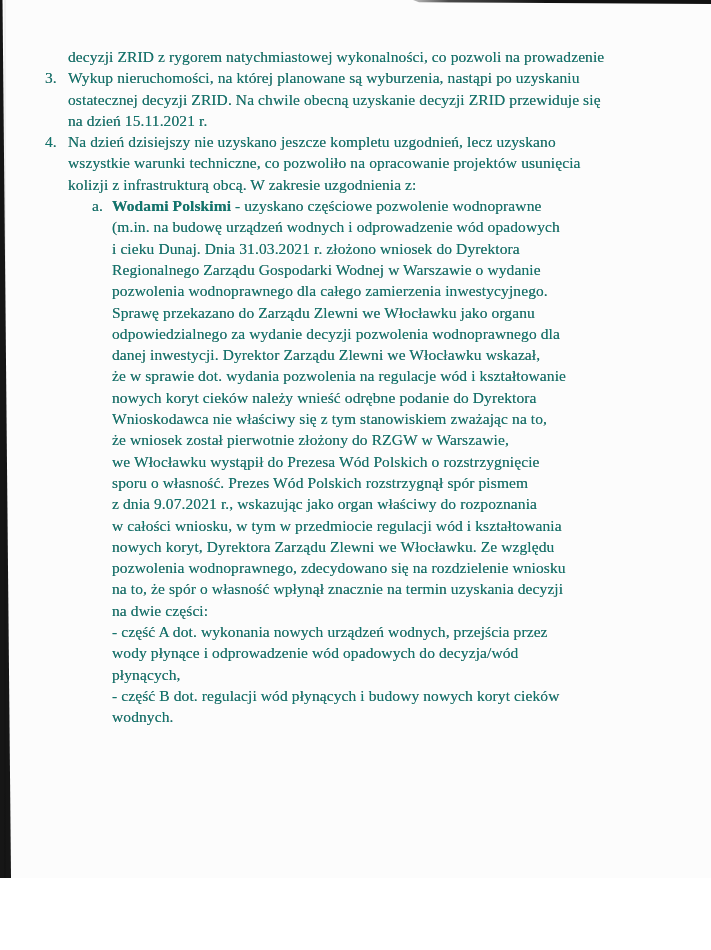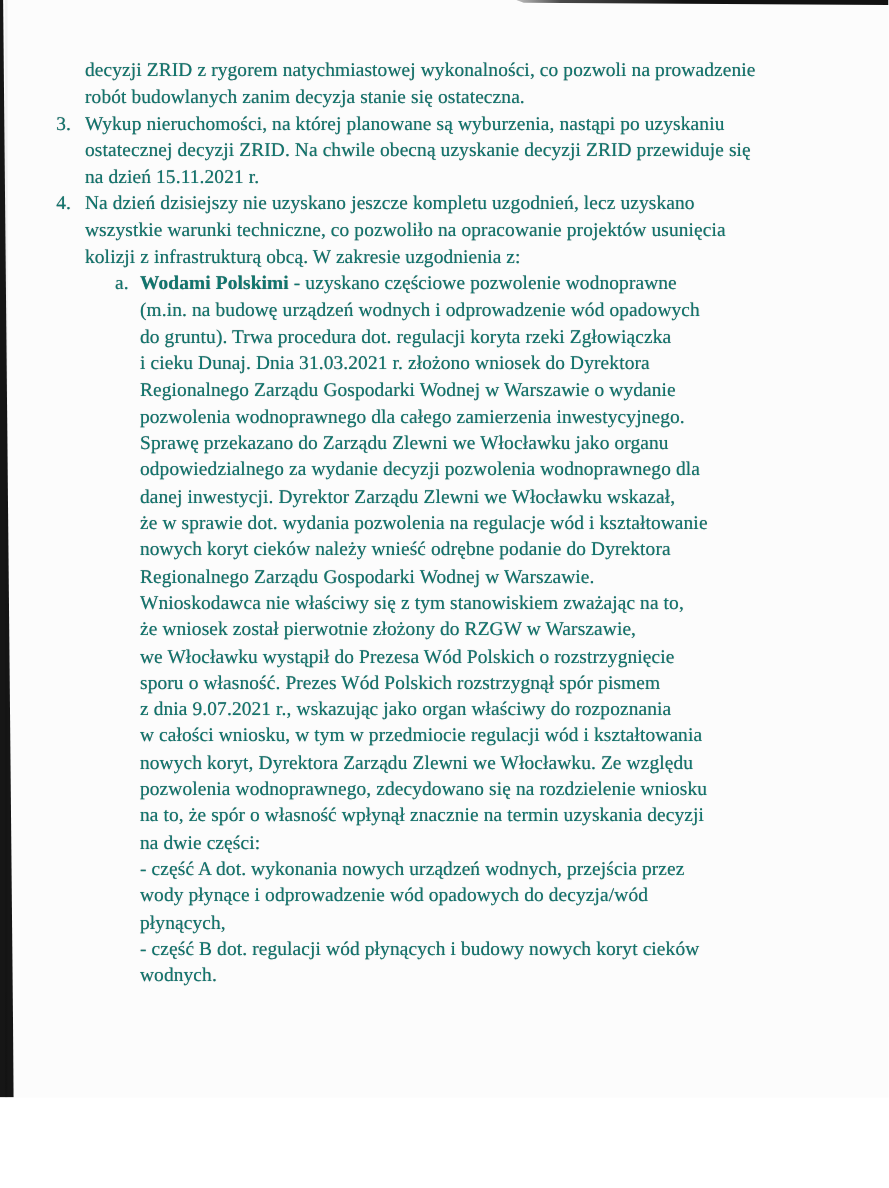--- a/index.html
+++ b/index.html
@@ -76,21 +76,20 @@
 <div class="page">
 
   <div class="scan-left"></div>
   <div class="scan-left-shadow"></div>
   <div class="scan-top"></div>
 
   <div class="content">
 
     <div class="para">
         <div class="ln">decyzji ZRID z rygorem natychmiastowej wykonalności, co pozwoli na prowadzenie</div>
-        <div class="ln">robót budowlanych zanim decyzja stanie się ostateczna.</div>
       </div>
 
     <div class="item">
       <span class="marker">3.</span>
       <div>
           <div class="ln">Wykup nieruchomości, na której planowane są wyburzenia, nastąpi po uzyskaniu</div>
           <div class="ln">ostatecznej decyzji ZRID. Na chwile obecną uzyskanie decyzji ZRID przewiduje się</div>
           <div class="ln">na dzień 15.11.2021 r.</div>
         </div>
     </div>
@@ -104,30 +103,28 @@
         </div>
     </div>
 
     <div class="subitem">
       <span class="marker">a.</span>
       <div class="ln">
         <span class="lead-bold">Wodami Polskimi</span><span> - uzyskano częściowe pozwolenie wodnoprawne</span>
       </div>
       <div>
           <div class="ln">(m.in. na budowę urządzeń wodnych i odprowadzenie wód opadowych</div>
-          <div class="ln">do gruntu). Trwa procedura dot. regulacji koryta rzeki Zgłowiączka</div>
           <div class="ln">i cieku Dunaj. Dnia 31.03.2021 r. złożono wniosek do Dyrektora</div>
           <div class="ln">Regionalnego Zarządu Gospodarki Wodnej w Warszawie o wydanie</div>
           <div class="ln">pozwolenia wodnoprawnego dla całego zamierzenia inwestycyjnego.</div>
           <div class="ln">Sprawę przekazano do Zarządu Zlewni we Włocławku jako organu</div>
           <div class="ln">odpowiedzialnego za wydanie decyzji pozwolenia wodnoprawnego dla</div>
           <div class="ln">danej inwestycji. Dyrektor Zarządu Zlewni we Włocławku wskazał,</div>
           <div class="ln">że w sprawie dot. wydania pozwolenia na regulacje wód i kształtowanie</div>
           <div class="ln">nowych koryt cieków należy wnieść odrębne podanie do Dyrektora</div>
-          <div class="ln">Regionalnego Zarządu Gospodarki Wodnej w Warszawie.</div>
           <div class="ln">Wnioskodawca nie właściwy się z tym stanowiskiem zważając na to,</div>
           <div class="ln">że wniosek został pierwotnie złożony do RZGW w Warszawie,</div>
           <div class="ln">we Włocławku wystąpił do Prezesa Wód Polskich o rozstrzygnięcie</div>
           <div class="ln">sporu o własność. Prezes Wód Polskich rozstrzygnął spór pismem</div>
           <div class="ln">z dnia 9.07.2021 r., wskazując jako organ właściwy do rozpoznania</div>
           <div class="ln">w całości wniosku, w tym w przedmiocie regulacji wód i kształtowania</div>
           <div class="ln">nowych koryt, Dyrektora Zarządu Zlewni we Włocławku. Ze względu</div>
           <div class="ln">pozwolenia wodnoprawnego, zdecydowano się na rozdzielenie wniosku</div>
           <div class="ln">na to, że spór o własność wpłynął znacznie na termin uzyskania decyzji</div>
           <div class="ln">na dwie części:</div>

